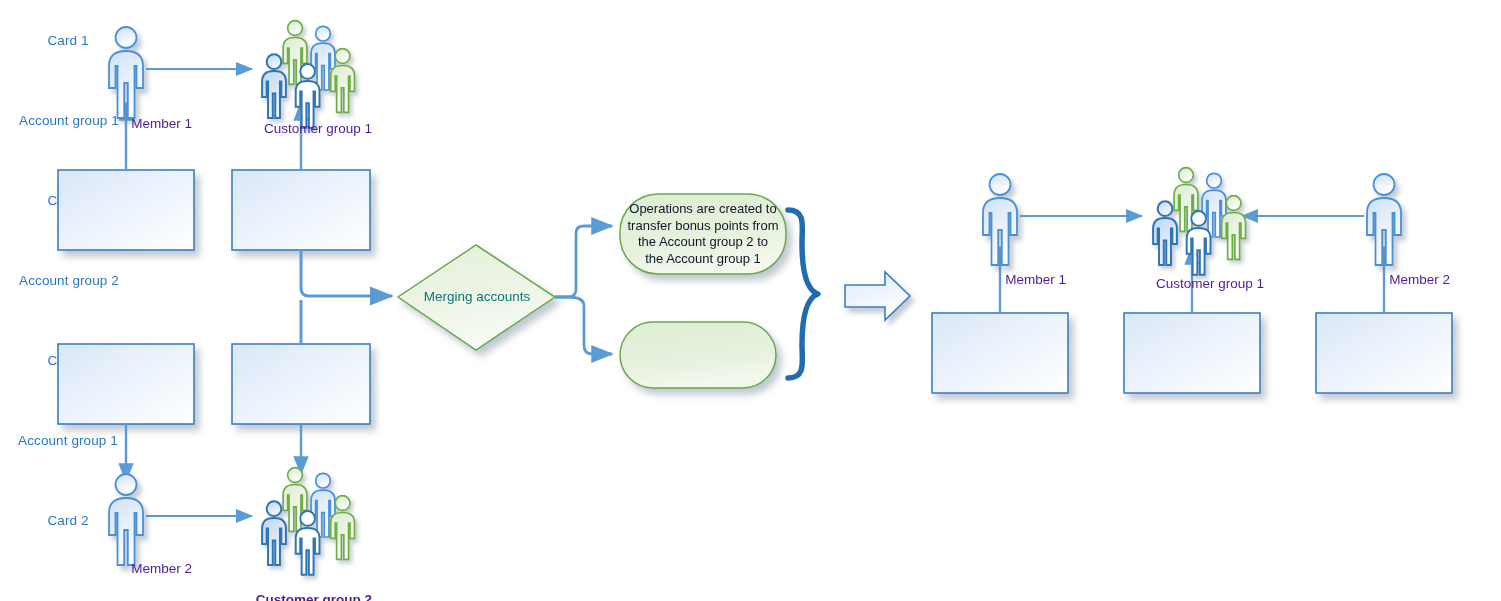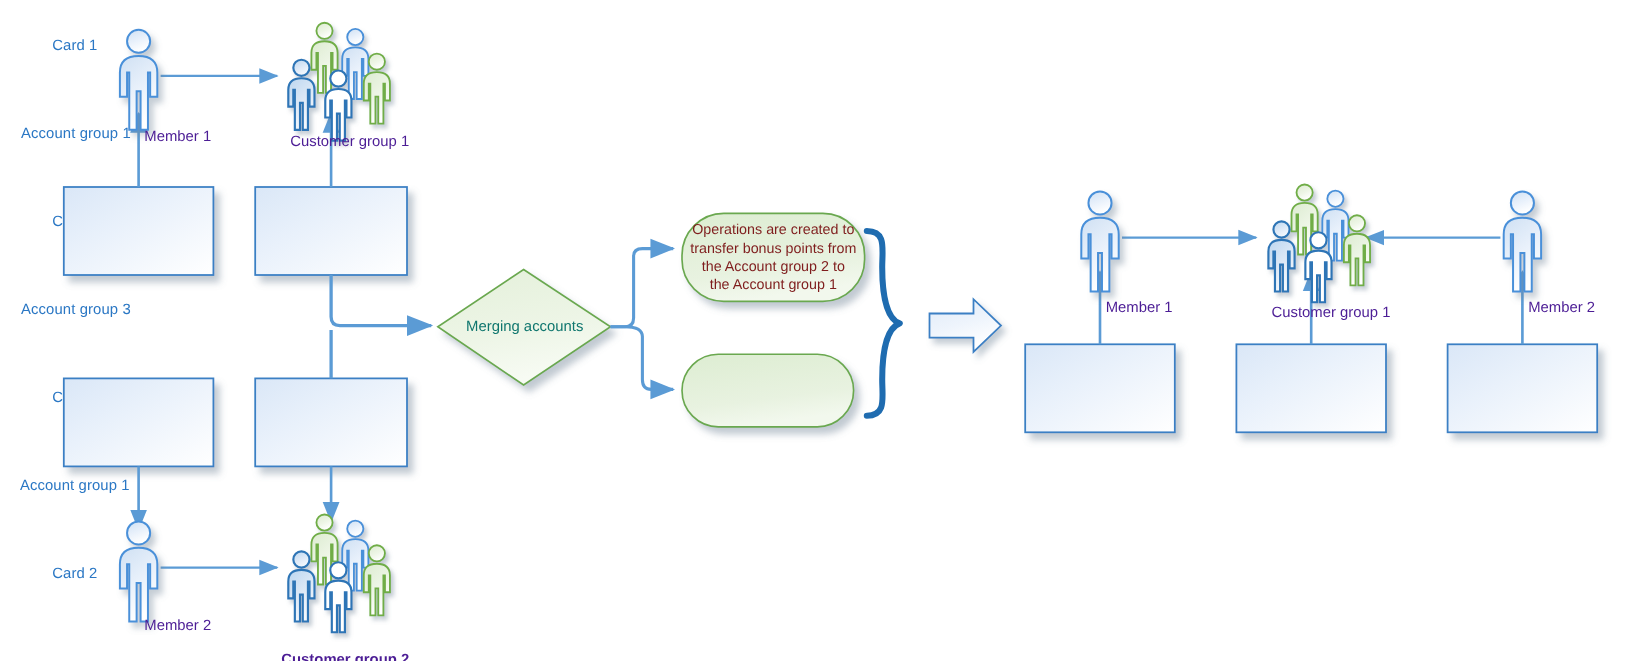--- a/index.html
+++ b/index.html
@@ -24,21 +24,21 @@
   }
 
   
   .diamond-label{
     position:absolute;color:#0f766e;font-size:13.5px;white-space:nowrap;
     text-align:center;
   }
 
   
   .callout-text{
-    position:absolute;color:#7f1d1d;font-size:13px;line-height:16.5px;
+    position:absolute;color:#0f172a;font-size:13px;line-height:16.5px;
     text-align:center;white-space:pre-line;
   }
 </style>
 </head>
 <body>
 
 <div id="stage">
 
   <svg width="1501" height="601">
     <defs>
@@ -251,21 +251,21 @@
     <span>Card 1</span>
   </div>
   <div class="box" style="left:232px;top:170px;width:138px;height:80px;background:none;border:none;box-shadow:none;">
     <span>Account group 1</span>
   </div>
 
   <div class="box" style="left:58px;top:344px;width:136px;height:80px;background:none;border:none;box-shadow:none;">
     <span>Card 2</span>
   </div>
   <div class="box" style="left:232px;top:344px;width:138px;height:80px;background:none;border:none;box-shadow:none;">
-    <span>Account group 3</span>
+    <span>Account group 2</span>
   </div>
 
   <div class="caption" style="left:60px;top:561px;width:132px;">Member 2</div>
   <div class="caption" style="left:230px;top:592px;width:142px;font-weight:bold;">Customer group 2</div>
 
   <div class="diamond-label" style="left:398px;top:289px;width:158px;">Merging accounts</div>
 
   <div class="callout-text" style="left:620px;top:201px;width:166px;">Operations are created to
 transfer bonus points from
 the Account group 2 to

